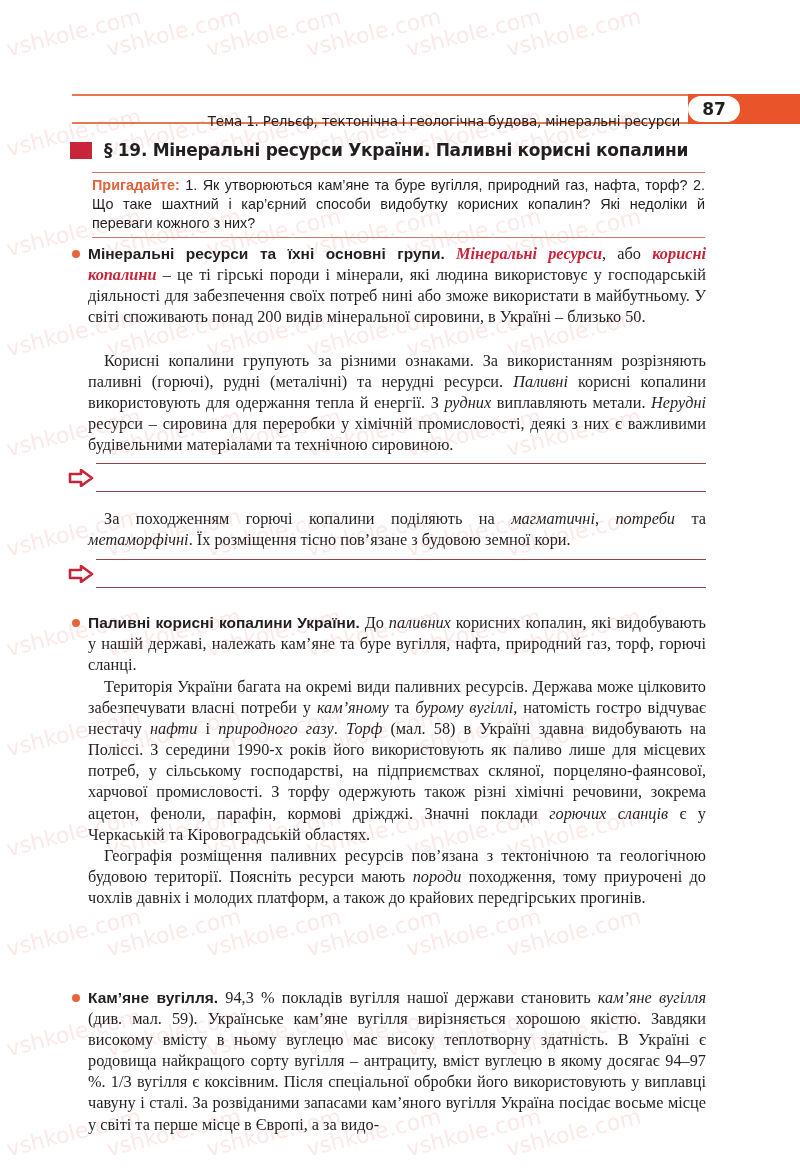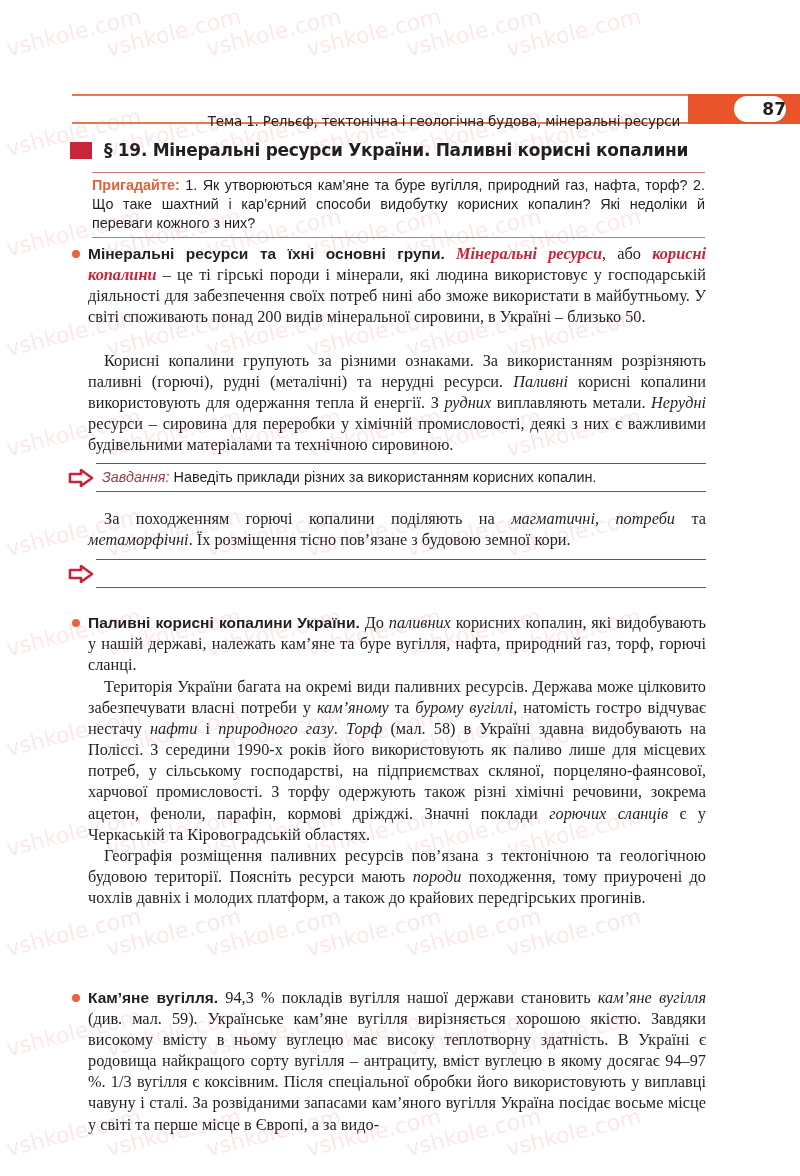--- a/index.html
+++ b/index.html
@@ -17,23 +17,23 @@
   
   .header { position: absolute; left: 72px; top: 94px; width: 728px; height: 30px; }
   .header-line-top { position: absolute; left: 0; top: 0; width: 620px; height: 2px; background: #e8794f; }
   .header-line-bottom { position: absolute; left: 0; top: 28px; width: 620px; height: 2px; background: #e8794f; }
   .header-title {
     position: absolute; right: 120px; top: 19px; font-family: "DejaVu Sans", sans-serif;
     font-size: 13.5px; color: #231f20; letter-spacing: -0.2px;
   }
   .header-tab { position: absolute; left: 616px; top: 0; width: 112px; height: 30px; background: #e9542a; }
   .page-num {
-    position: absolute; left: 662px; top: 2px; width: 52px; height: 26px; border-radius: 14px;
+    position: absolute; left: 616px; top: 2px; width: 52px; height: 26px; border-radius: 14px;
     background: #fff; font-family: "DejaVu Sans", sans-serif; font-weight: bold; font-size: 17px;
-    text-align: right; line-height: 26px; color: #231f20;
+    text-align: center; line-height: 26px; color: #231f20;
   }
 
   
   .section-title { position: absolute; left: 70px; top: 140px; display: flex; align-items: center; }
   .section-square { width: 22px; height: 17px; background: #c8243a; margin-right: 12px; }
   .section-text {
     font-family: "DejaVu Sans", sans-serif; font-weight: bold; font-size: 17px; color: #231f20; letter-spacing: -0.3px;
   }
 
   
@@ -174,21 +174,20 @@
   <div class="para" style="top:350px;">
     <span class="indent"></span><span>Корисні копалини групують за різними ознаками. За використанням розрізняють паливні (горючі), рудні (металічні) та нерудні ресурси. </span><em>Паливні</em><span> корисні копалини використовують для одержання тепла й енергії. З </span><em>рудних</em><span> виплавляють метали. </span><em>Нерудні</em><span> ресурси – сировина для переробки у хімічній промисловості, деякі з них є важливими будівельними матеріалами та технічною сировиною.</span>
   </div>
 
   <div class="task" style="top:463px;">
     <div class="rule"></div>
     <div class="task-row">
       <svg class="arrow-icon" viewBox="0 0 26 18">
         <path d="M2 5 H13 V1 L24 9 L13 17 V13 H2 Z" fill="none" stroke="#c8243a" stroke-width="2.6" stroke-linejoin="round"></path>
       </svg>
-      <div class="task-text"><span class="task-label">Завдання:</span><span> Наведіть приклади різних за використанням корисних копалин.</span></div>
     </div>
     <div class="rule"></div>
   </div>
 
   <div class="para" style="top:508px;">
     <span class="indent"></span><span>За походженням горючі копалини поділяють на </span><em>магматичні</em><span>, </span><em>потреби</em><span> та </span><em>метаморфічні</em><span>. Їх розміщення тісно пов’язане з будовою земної кори.</span>
   </div>
 
   <div class="task" style="top:559px;">
     <div class="rule"></div>

